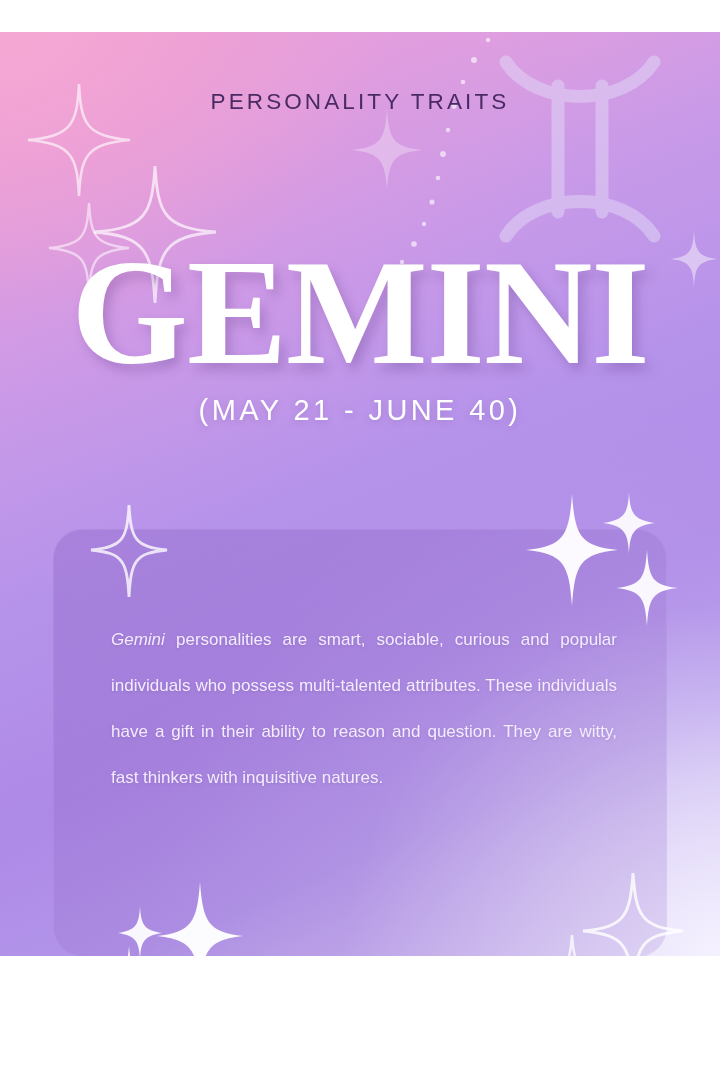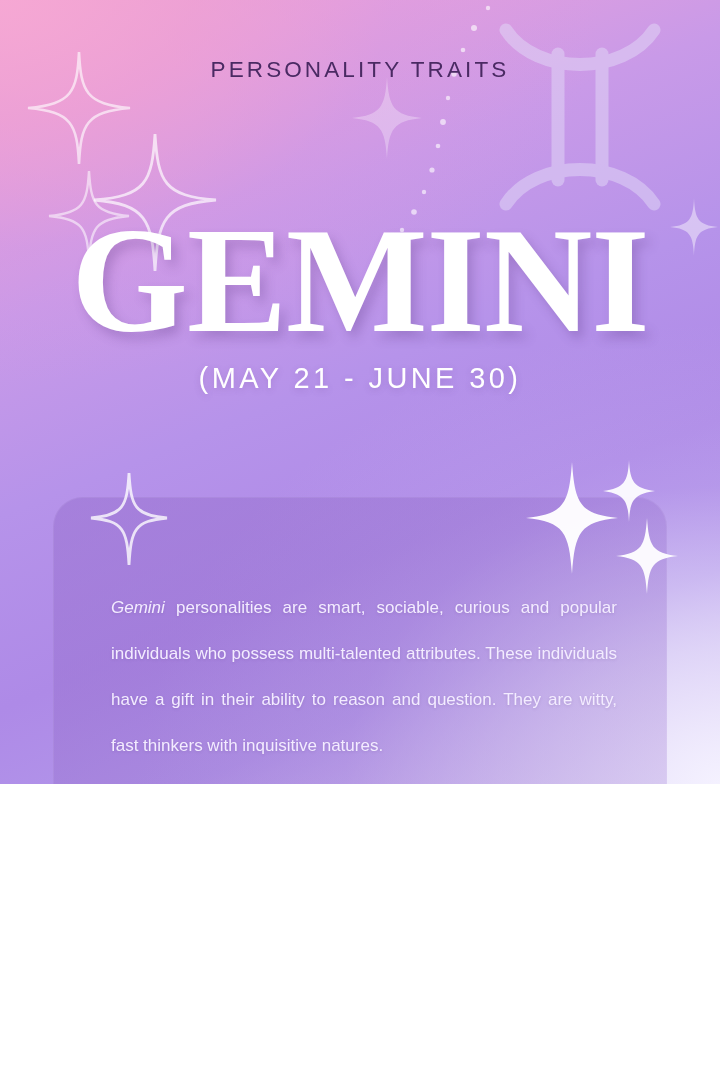--- a/index.html
+++ b/index.html
@@ -3,27 +3,28 @@
 <meta charset="utf-8">
 <style>
   html, body {
     margin: 0;
     padding: 0;
     background: #ffffff;
   }
   #poster {
     position: relative;
     width: 720px;
-    height: 784px;
+    height: 924px;
     overflow: hidden;
     font-family: "Liberation Sans", sans-serif;
     background:
       radial-gradient(130% 95% at 100% 100%, rgba(245,242,255,0.95) 0%, rgba(232,226,250,0.75) 18%, rgba(200,180,240,0.25) 40%, rgba(170,140,232,0.0) 62%),
       radial-gradient(120% 70% at 0% 0%, rgba(246,168,212,0.95) 0%, rgba(240,160,210,0.6) 22%, rgba(216,150,225,0.25) 45%, rgba(190,150,235,0.0) 70%),
       linear-gradient(158deg, #f0a6d2 0%, #e5a0dd 13%, #c99ae8 30%, #b693ea 48%, #ae8ae7 66%, #b295ea 80%, #cfbbf2 92%, #e7e1fa 100%);
+    margin-top: 32px;
   }
 
   
   .deco {
     position: absolute;
     pointer-events: none;
   }
   .sparkle {
     position: absolute;
     pointer-events: none;
@@ -195,21 +196,21 @@
   <div class="sparkle" style="left:668px; top:196px;">
     <svg width="52" height="62" viewBox="0 0 52 62">
       <path d="M26 2 C 27 23, 30 29, 50 31 C 30 33, 27 39, 26 60 C 25 39, 22 33, 2 31 C 22 29, 25 23, 26 2 Z" fill="#ffffff" opacity="0.45"></path>
     </svg>
   </div>
 
   <div id="eyebrow">PERSONALITY TRAITS</div>
 
   <div id="title">GEMINI</div>
 
-  <div id="daterange">(MAY 21 - JUNE 30)</div>
+  <div id="daterange">(MAY 21 - JUNE 40)</div>
 
   <div class="sparkle" style="left:524px; top:460px; z-index:8;">
     <svg width="96" height="116" viewBox="0 0 96 116">
       <path d="M48 2 C 51 44, 56 54, 94 58 C 56 62, 51 72, 48 114 C 45 72, 40 62, 2 58 C 40 54, 45 44, 48 2 Z" fill="#ffffff" opacity="0.96"></path>
     </svg>
   </div>
   <div class="sparkle" style="left:601px; top:458px; z-index:8;">
     <svg width="56" height="66" viewBox="0 0 56 66">
       <path d="M28 2 C 29 24, 33 30, 54 33 C 33 36, 29 42, 28 64 C 27 42, 23 36, 2 33 C 23 30, 27 24, 28 2 Z" fill="#ffffff" opacity="0.92"></path>
     </svg>

